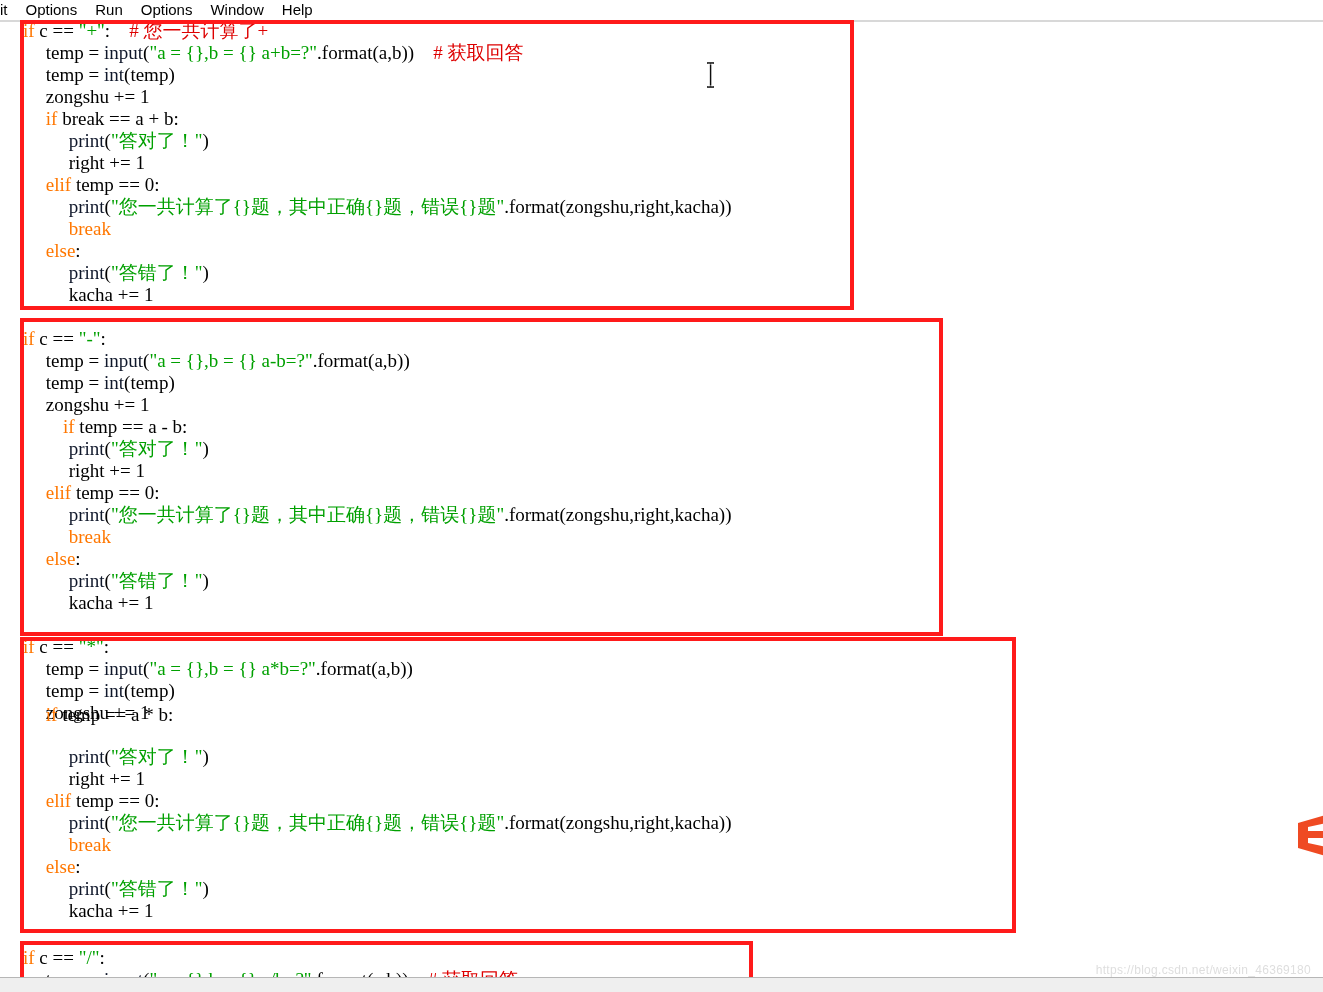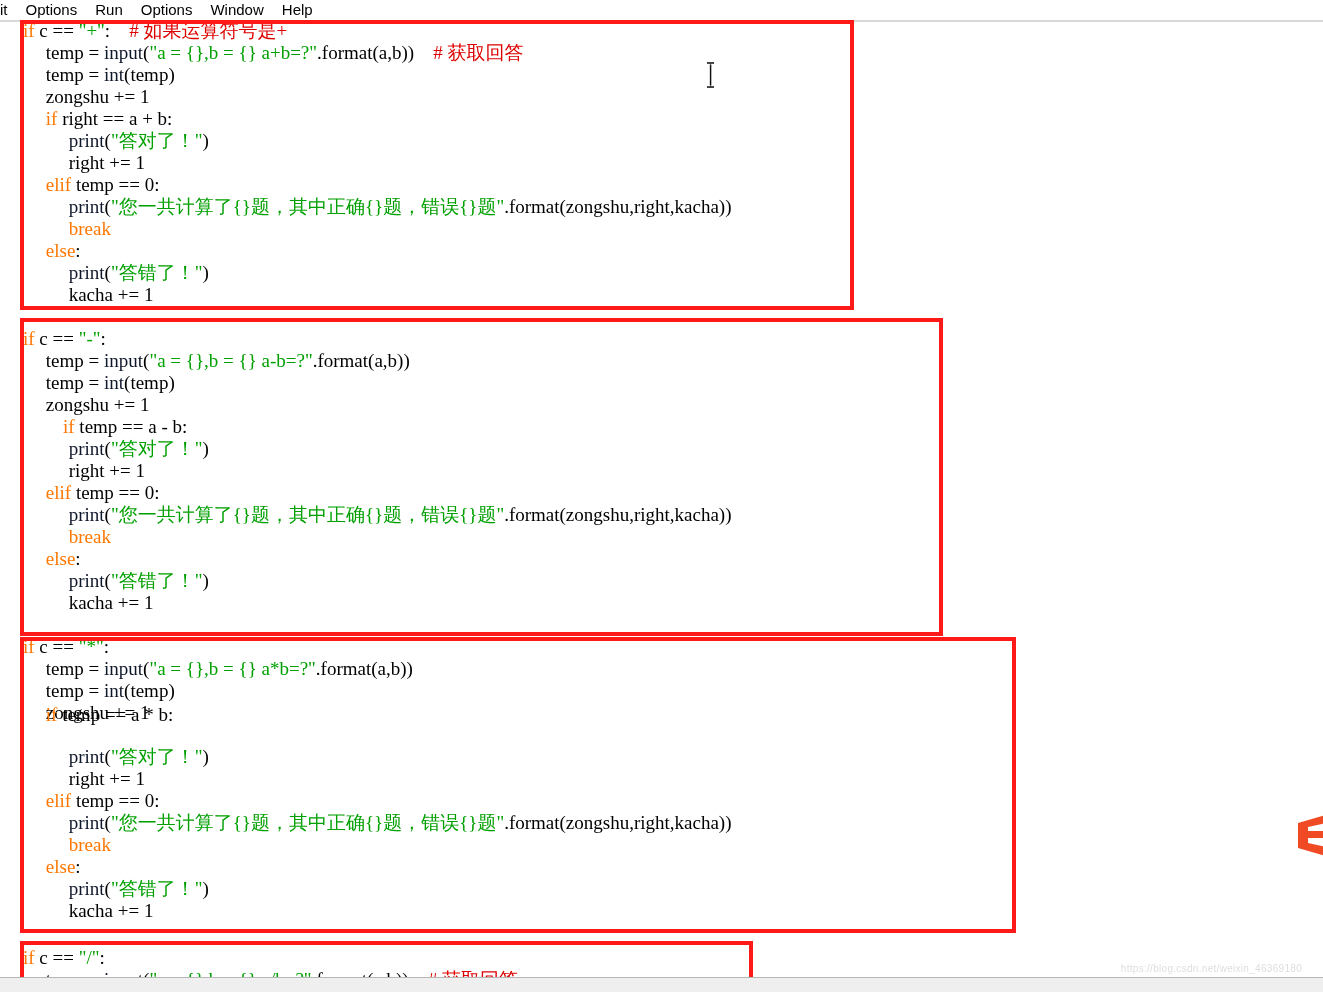--- a/index.html
+++ b/index.html
@@ -101,24 +101,24 @@
     position: absolute;
     left: 0; top: 978px;
     width: 1323px;
     height: 14px;
     background: #efefef;
   }
 
   
   #watermark {
     position: absolute;
-    right: 21px;
+    right: 12px;
     top: 963px;
     font-family: "Liberation Sans", sans-serif;
-    font-size: 10px;
+    font-size: 12px;
     color: #dedede;
     white-space: nowrap;
     letter-spacing: 0.3px;
   }
 
   
   #corner-logo {
     position: absolute;
     left: 1296px;
     top: 812px;
@@ -141,25 +141,25 @@
 <div id="menu-underline"></div>
 
 <div id="editor">
 
   <div id="ibeam" style="left: 705px; top: 40px;">
     <svg width="11" height="26" viewBox="0 0 11 26" xmlns="http://www.w3.org/2000/svg">
       <path d="M2 1 H9 M5.5 1 V25 M2 25 H9" stroke="#000000" stroke-width="1.6" fill="none"></path>
       <path d="M3.2 2.2 H7.8 M4.6 2.2 V23.8 M3.2 23.8 H7.8" stroke="#ffffff" stroke-width="0.6" fill="none"></path>
     </svg>
   </div>
-<div class="code-line" style="top: -2px; left: 22.9px;"><span class="kw">if</span><span class="pl"> c == </span><span class="str">"+"</span><span class="pl">:</span><span class="pl">    </span><span class="cmt"># 如果运算符号是+</span></div>
+<div class="code-line" style="top: -2px; left: 22.9px;"><span class="kw">if</span><span class="pl"> c == </span><span class="str">"+"</span><span class="pl">:</span><span class="pl">    </span><span class="cmt"># 您一共计算了+</span></div>
     <div class="code-line" style="top: 20px; left: 45.8px;"><span class="pl">temp = </span><span class="bi">input</span><span class="pl">(</span><span class="str">"a = {},b = {} a+b=?"</span><span class="pl">.format(a,b))</span><span class="pl">    </span><span class="cmt"># 获取回答</span></div>
     <div class="code-line" style="top: 42px; left: 45.8px;"><span class="pl">temp = </span><span class="bi">int</span><span class="pl">(temp)</span></div>
     <div class="code-line" style="top: 64px; left: 45.8px;"><span class="pl">zongshu += 1</span></div>
-    <div class="code-line" style="top: 86px; left: 45.8px;"><span class="kw">if</span><span class="pl"> right == a + b:</span></div>
+    <div class="code-line" style="top: 86px; left: 45.8px;"><span class="kw">if</span><span class="pl"> break == a + b:</span></div>
     <div class="code-line" style="top: 108px; left: 68.7px;"><span class="bi">print</span><span class="pl">(</span><span class="str">"答对了！"</span><span class="pl">)</span></div>
     <div class="code-line" style="top: 130px; left: 68.7px;"><span class="pl">right += 1</span></div>
     <div class="code-line" style="top: 152px; left: 45.8px;"><span class="kw">elif</span><span class="pl"> temp == 0:</span></div>
     <div class="code-line" style="top: 174px; left: 68.7px;"><span class="bi">print</span><span class="pl">(</span><span class="str">"您一共计算了{}题，其中正确{}题，错误{}题"</span><span class="pl">.format(zongshu,right,kacha))</span></div>
     <div class="code-line" style="top: 196px; left: 68.7px;"><span class="kw">break</span></div>
     <div class="code-line" style="top: 218px; left: 45.8px;"><span class="kw">else</span><span class="pl">:</span></div>
     <div class="code-line" style="top: 240px; left: 68.7px;"><span class="bi">print</span><span class="pl">(</span><span class="str">"答错了！"</span><span class="pl">)</span></div>
     <div class="code-line" style="top: 262px; left: 68.7px;"><span class="pl">kacha += 1</span></div>
     <div class="code-line" style="top: 306px; left: 22.9px;"><span class="kw">if</span><span class="pl"> c == </span><span class="str">"-"</span><span class="pl">:</span></div>
     <div class="code-line" style="top: 328px; left: 45.8px;"><span class="pl">temp = </span><span class="bi">input</span><span class="pl">(</span><span class="str">"a = {},b = {} a-b=?"</span><span class="pl">.format(a,b))</span></div>

